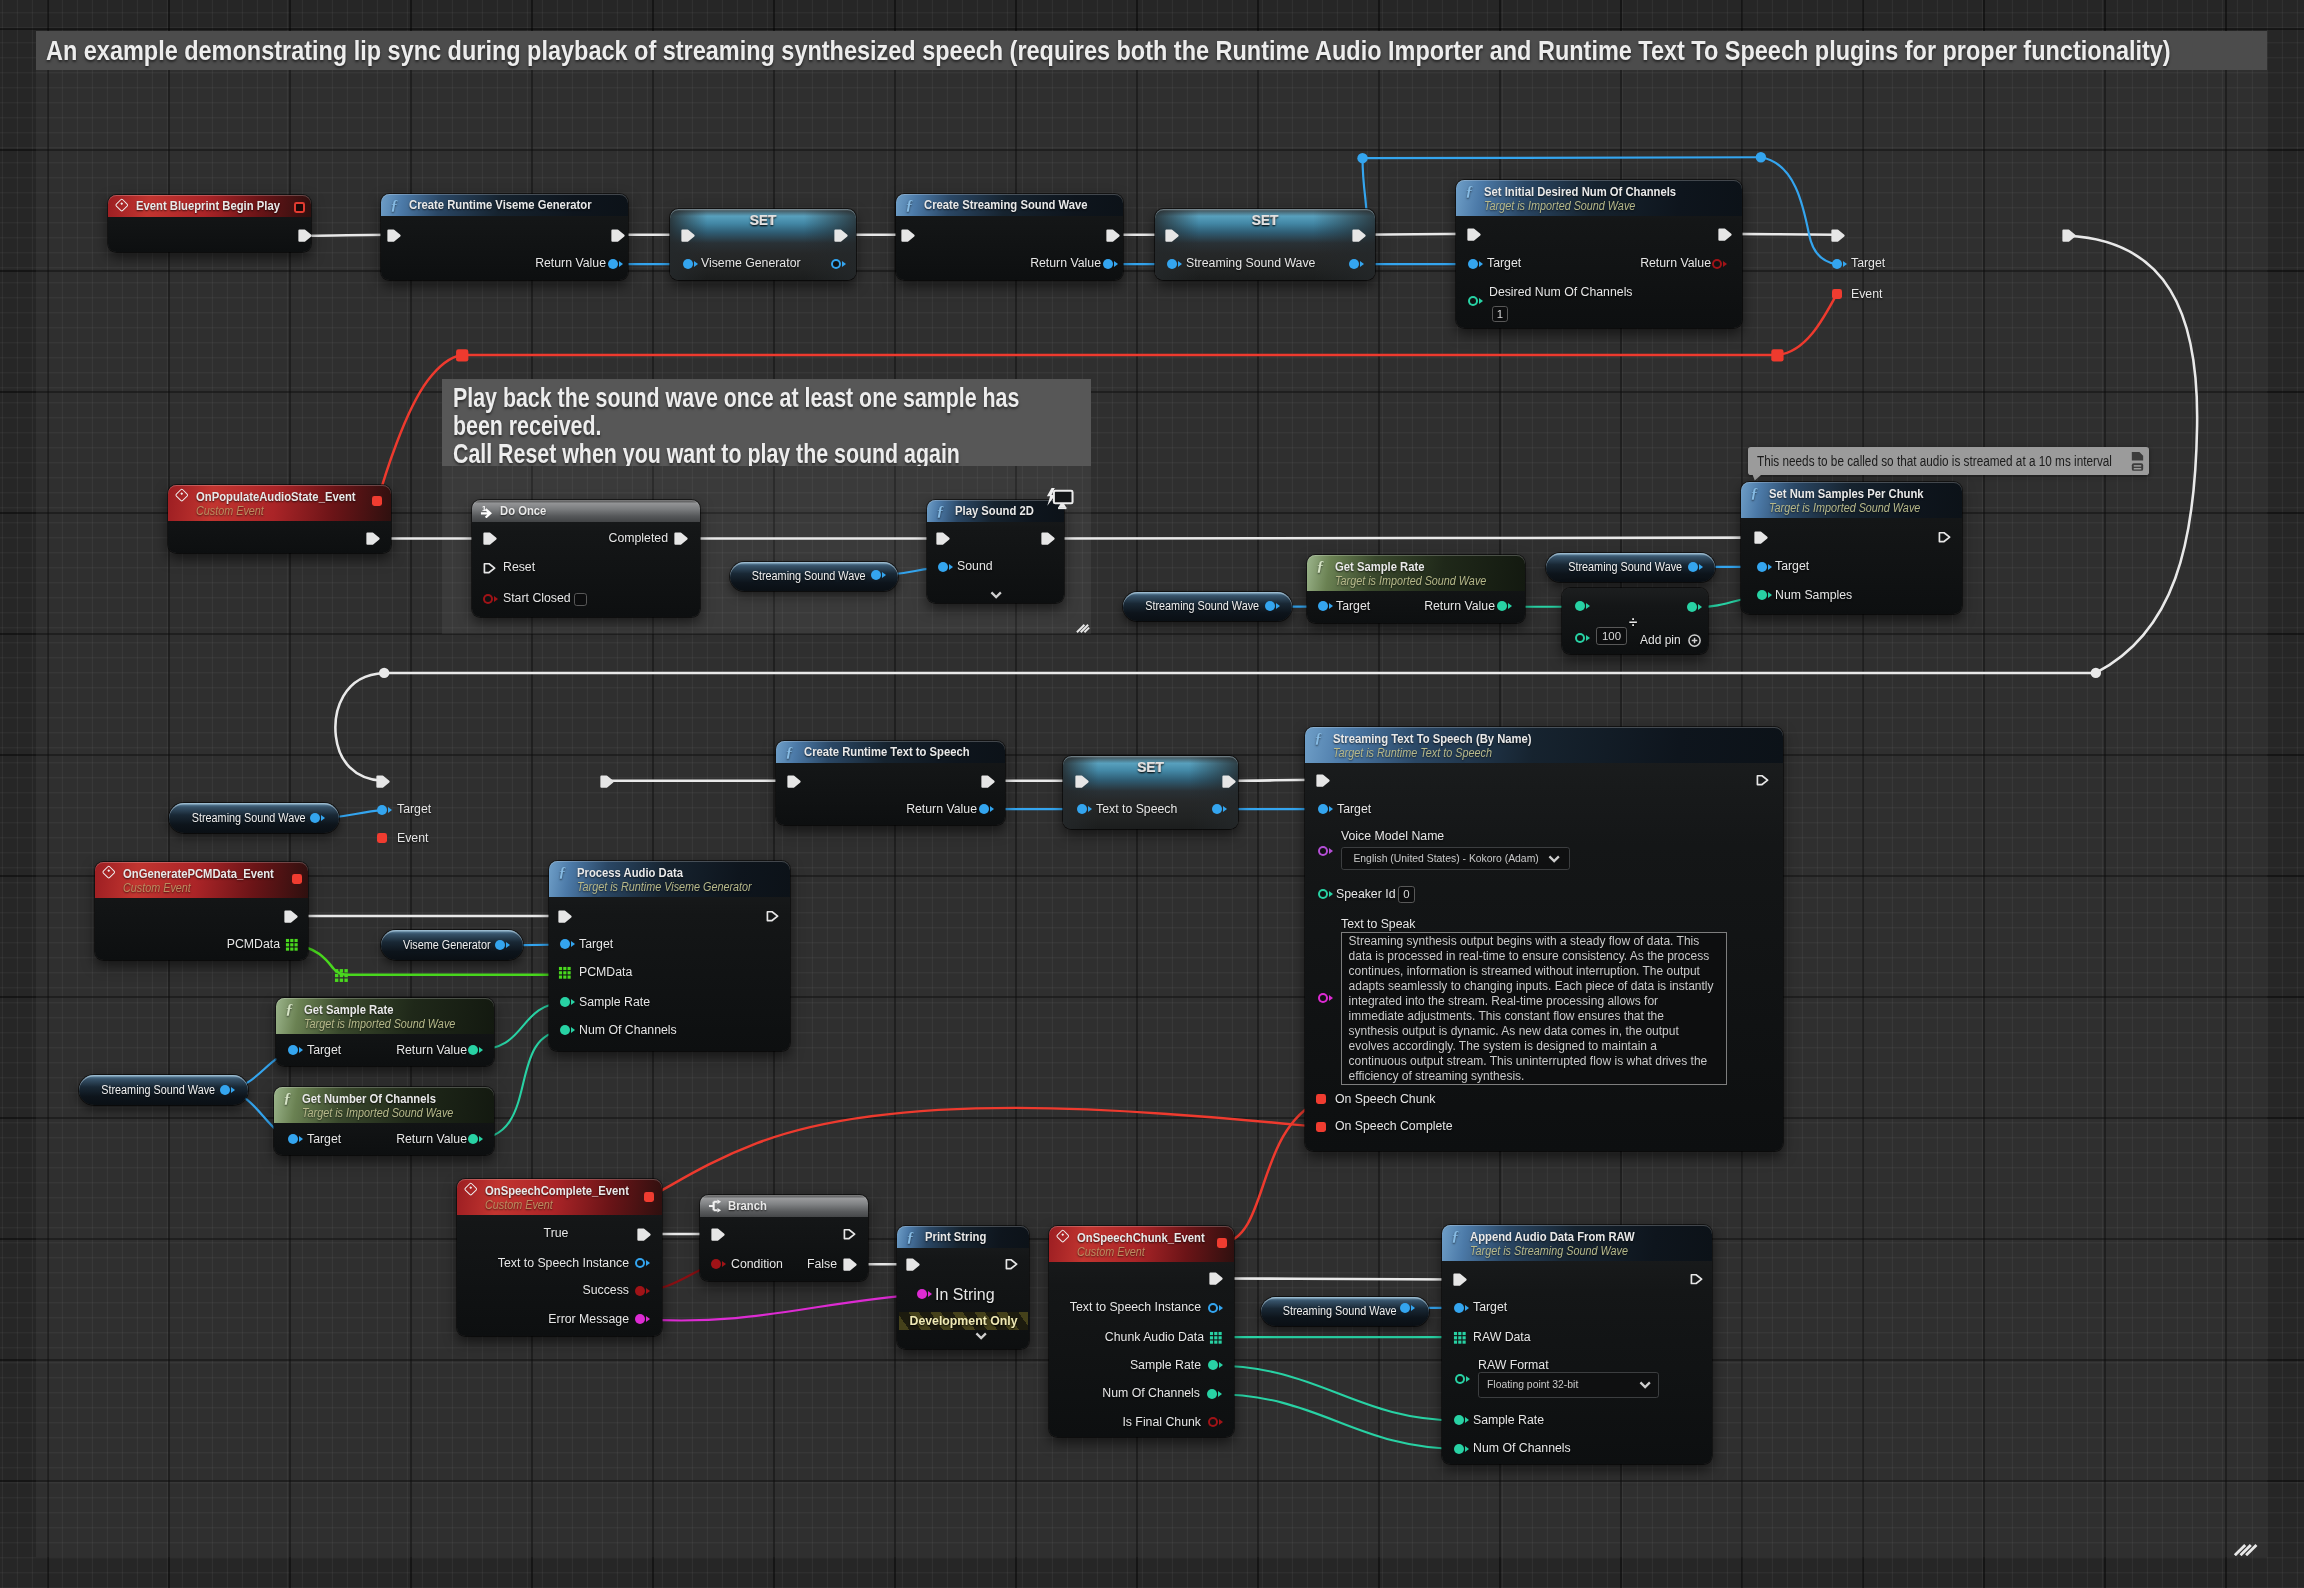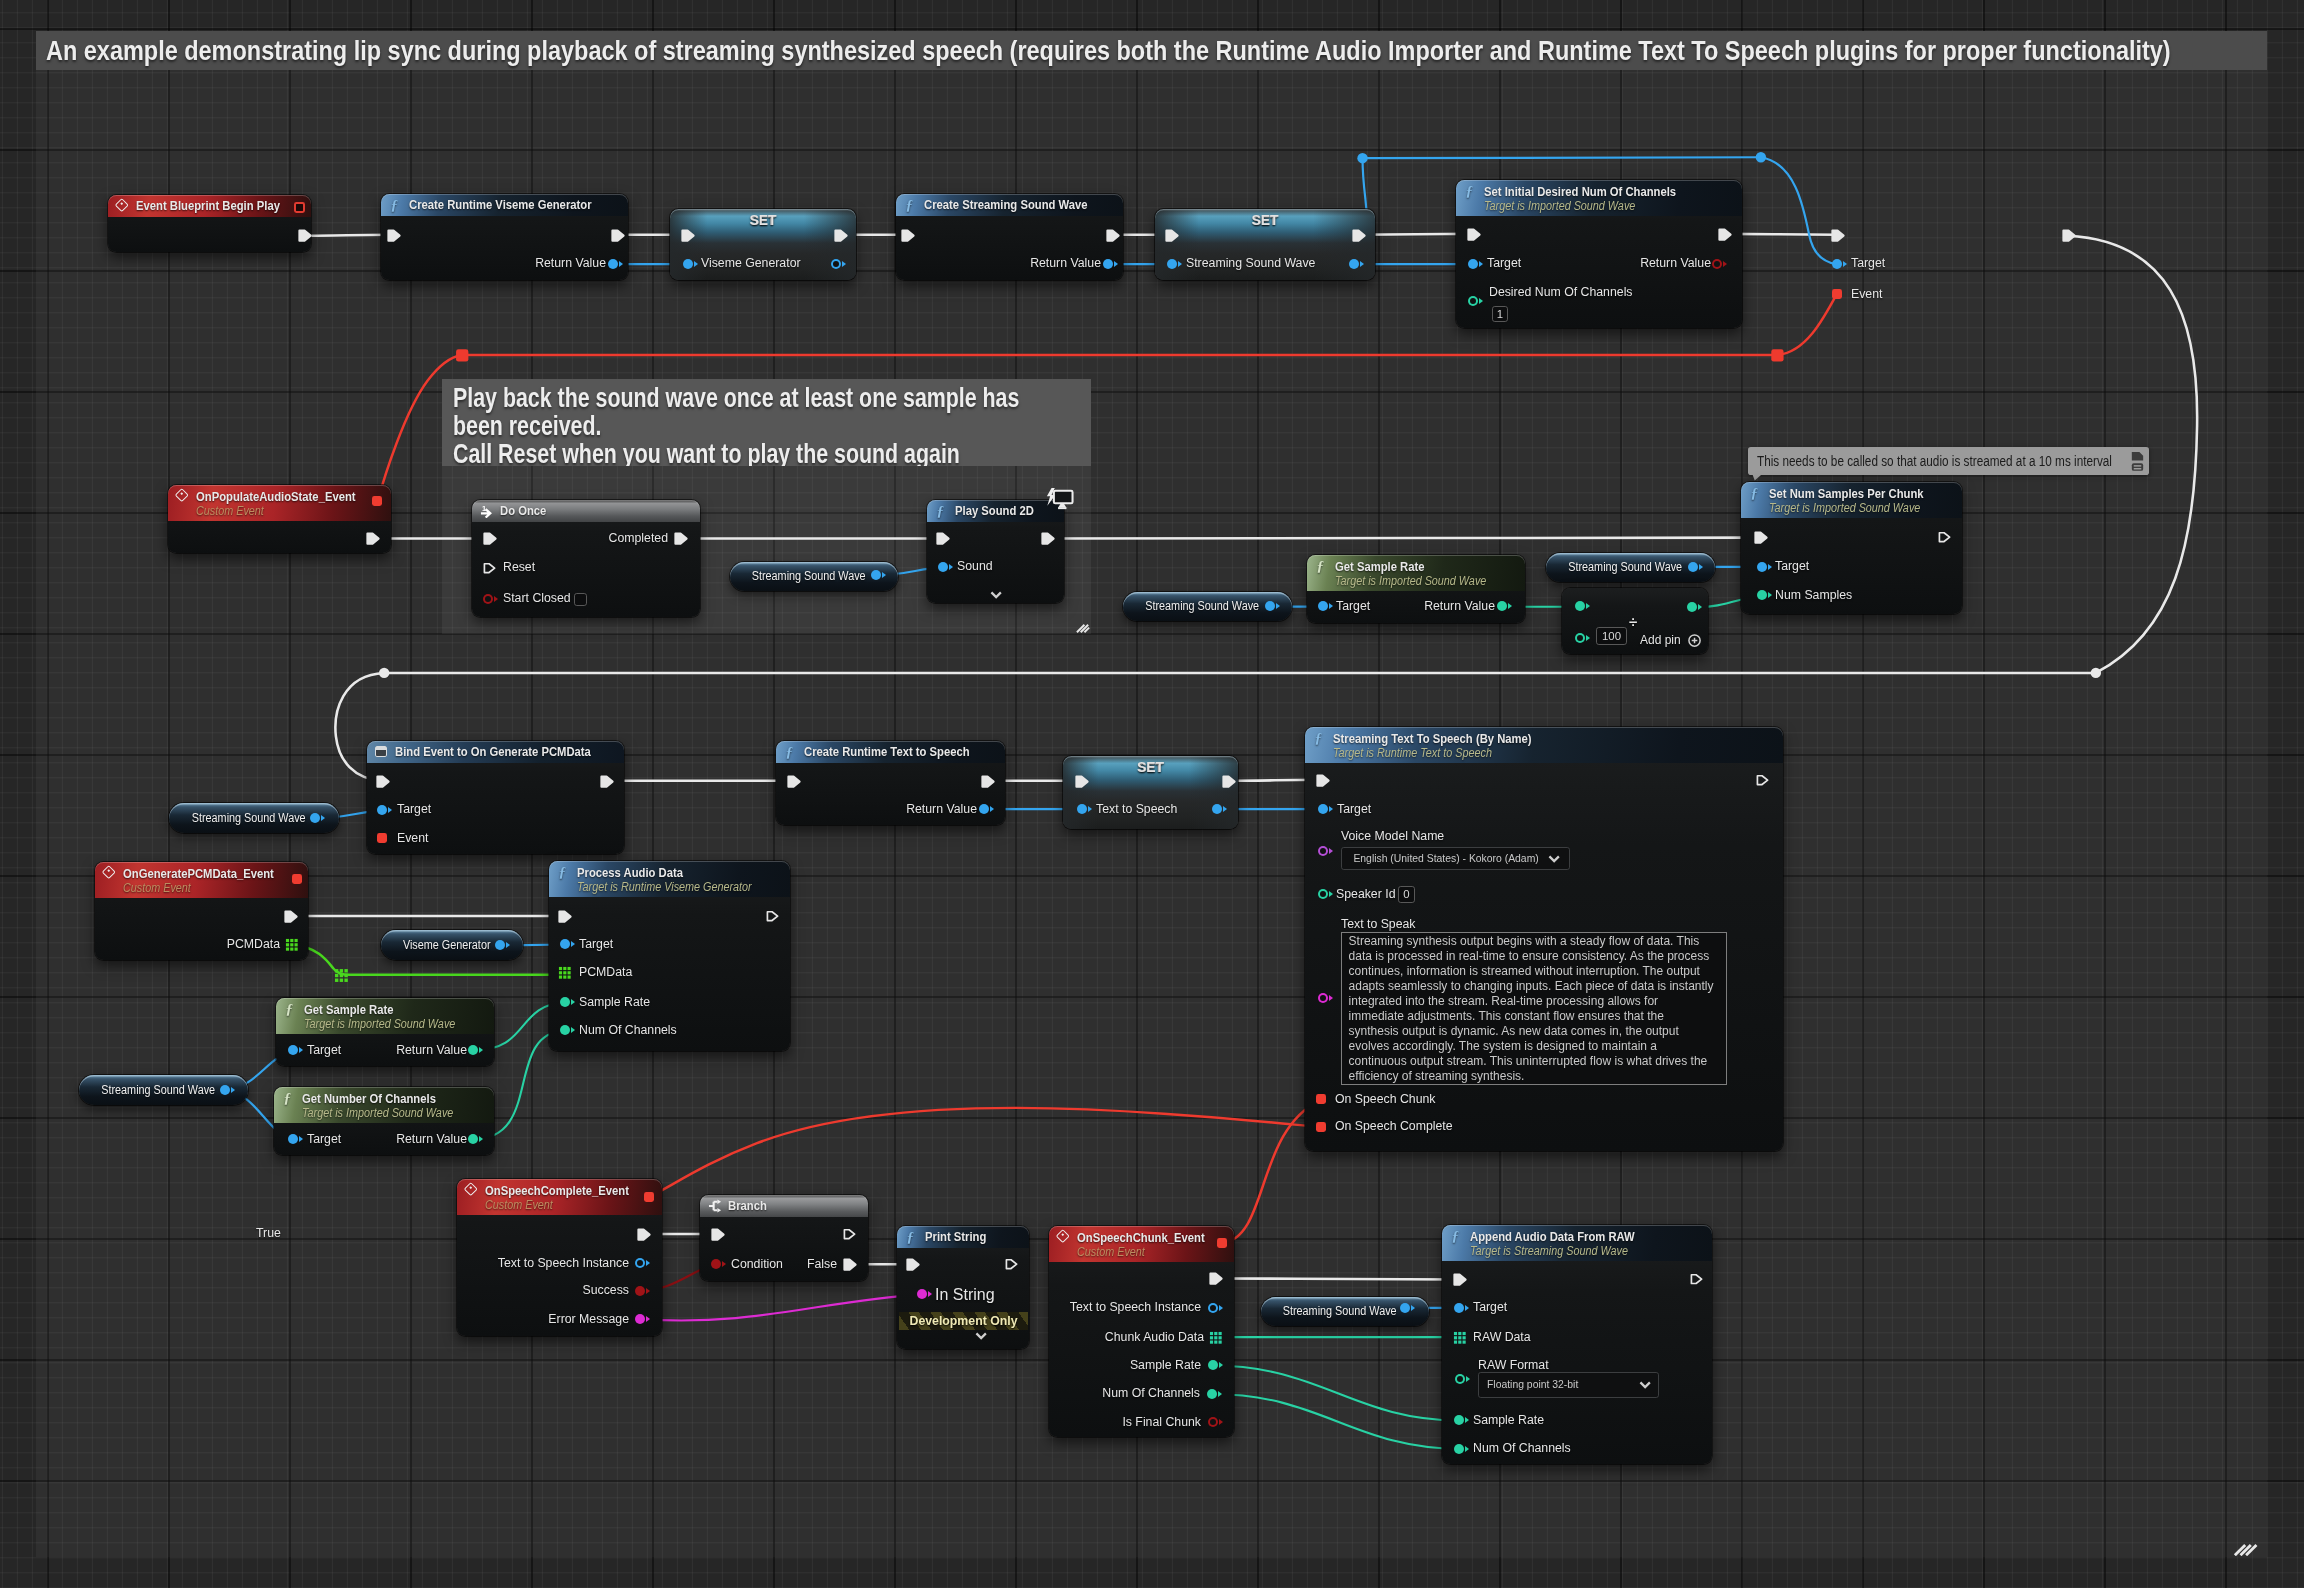--- a/index.html
+++ b/index.html
@@ -217,28 +217,20 @@
       <div class="hdr h-pure" style="height:36px">
         <span class="fic" style="top:2.8px;color:#d6e4c6">ƒ</span>
         <div class="t" style="top:3.8px">Get Sample Rate</div>
         <div class="s" style="top:19px;color:#b7b98b">Target is Imported Sound Wave</div>
       </div>
     </div>
     <div class="pill" style="left:1123px;top:592px;width:169px;height:29px">
       <div class="t" style="top:6.6px">Streaming Sound Wave</div>
     </div>
     <div class="node " style="left:1562px;top:588px;width:146px;height:66px"></div>
-    <div class="node " style="left:367px;top:741px;width:257px;height:113px">
-      <div class="hdr h-bind" style="height:22px">
-        <span class="binic" style="left:7.6px;top:4.7px">
-          <i></i>
-        </span>
-        <div class="t" style="top:2.8px">Bind Event to On Generate PCMData</div>
-      </div>
-    </div>
     <div class="pill" style="left:169px;top:803px;width:170px;height:30px">
       <div class="t" style="top:7.6px">Streaming Sound Wave</div>
     </div>
     <div class="node " style="left:95px;top:862px;width:213px;height:98px">
       <div class="hdr h-ev" style="height:36px">
         <span class="dia" style="left:8.5px;top:4.7px">
           <i></i>
         </span>
         <div class="t" style="top:3.8px">OnGeneratePCMData_Event</div>
         <div class="s" style="top:19px;color:#bd8d60">Custom Event</div>
@@ -577,21 +569,21 @@
     <div class="p ph" style="left:635px;top:1258px;color:#34a5ef;box-shadow:inset 0 0 0 2px #34a5ef;border-left-color:#34a5ef;border-left-color:#34a5ef"></div>
     <div class="lb" style="top:1284px;font-size:12.3px;color:#e6e6e6;left:61px;width:568px;text-align:right;">Success</div>
     <div class="p" style="left:635px;top:1286px;background:#a01317;border-left-color:#a01317"></div>
     <div class="lb" style="top:1313px;font-size:12.3px;color:#e6e6e6;left:61px;width:568px;text-align:right;">Error Message</div>
     <div class="p" style="left:635px;top:1314px;background:#dd2bd3;border-left-color:#dd2bd3"></div>
     <svg style="position:absolute;left:711px;top:1228px" width="15" height="13.2" viewBox="0 0 16 14">
       <path d="M1.5,1.5 h5.46 l6.5,5.5 l-6.5,5.5 h-5.46 z" fill="#e6e6e6" stroke="#e6e6e6" stroke-width="2.2" stroke-linejoin="round"></path>
     </svg>
     <div class="p" style="left:711px;top:1259px;background:#a01317;border-left-color:#a01317"></div>
     <div class="lb" style="top:1258px;font-size:12.3px;color:#e6e6e6;left:731px;text-align:center;">Condition</div>
-    <div class="lb" style="top:1227px;font-size:12.3px;color:#e6e6e6;left:256px;width:568px;text-align:left;">True</div>
+    <div class="lb" style="top:1227px;font-size:12.3px;color:#e6e6e6;left:272px;width:568px;text-align:center;">True</div>
     <svg style="position:absolute;left:843px;top:1228px" width="15" height="13.2" viewBox="0 0 16 14">
       <path d="M1.5,1.8 h4.94 l5.98,4.7 l-5.98,4.7 h-4.94 z" fill="none" stroke="#e6e6e6" stroke-width="1.8" stroke-linejoin="round"></path>
     </svg>
     <div class="lb" style="top:1258px;font-size:12.3px;color:#e6e6e6;left:269px;width:568px;text-align:right;">False</div>
     <svg style="position:absolute;left:843px;top:1258px" width="15" height="13.2" viewBox="0 0 16 14">
       <path d="M1.5,1.5 h5.46 l6.5,5.5 l-6.5,5.5 h-5.46 z" fill="#e6e6e6" stroke="#e6e6e6" stroke-width="2.2" stroke-linejoin="round"></path>
     </svg>
     <svg style="position:absolute;left:906px;top:1258px" width="15" height="13.2" viewBox="0 0 16 14">
       <path d="M1.5,1.5 h5.46 l6.5,5.5 l-6.5,5.5 h-5.46 z" fill="#e6e6e6" stroke="#e6e6e6" stroke-width="2.2" stroke-linejoin="round"></path>
     </svg>

